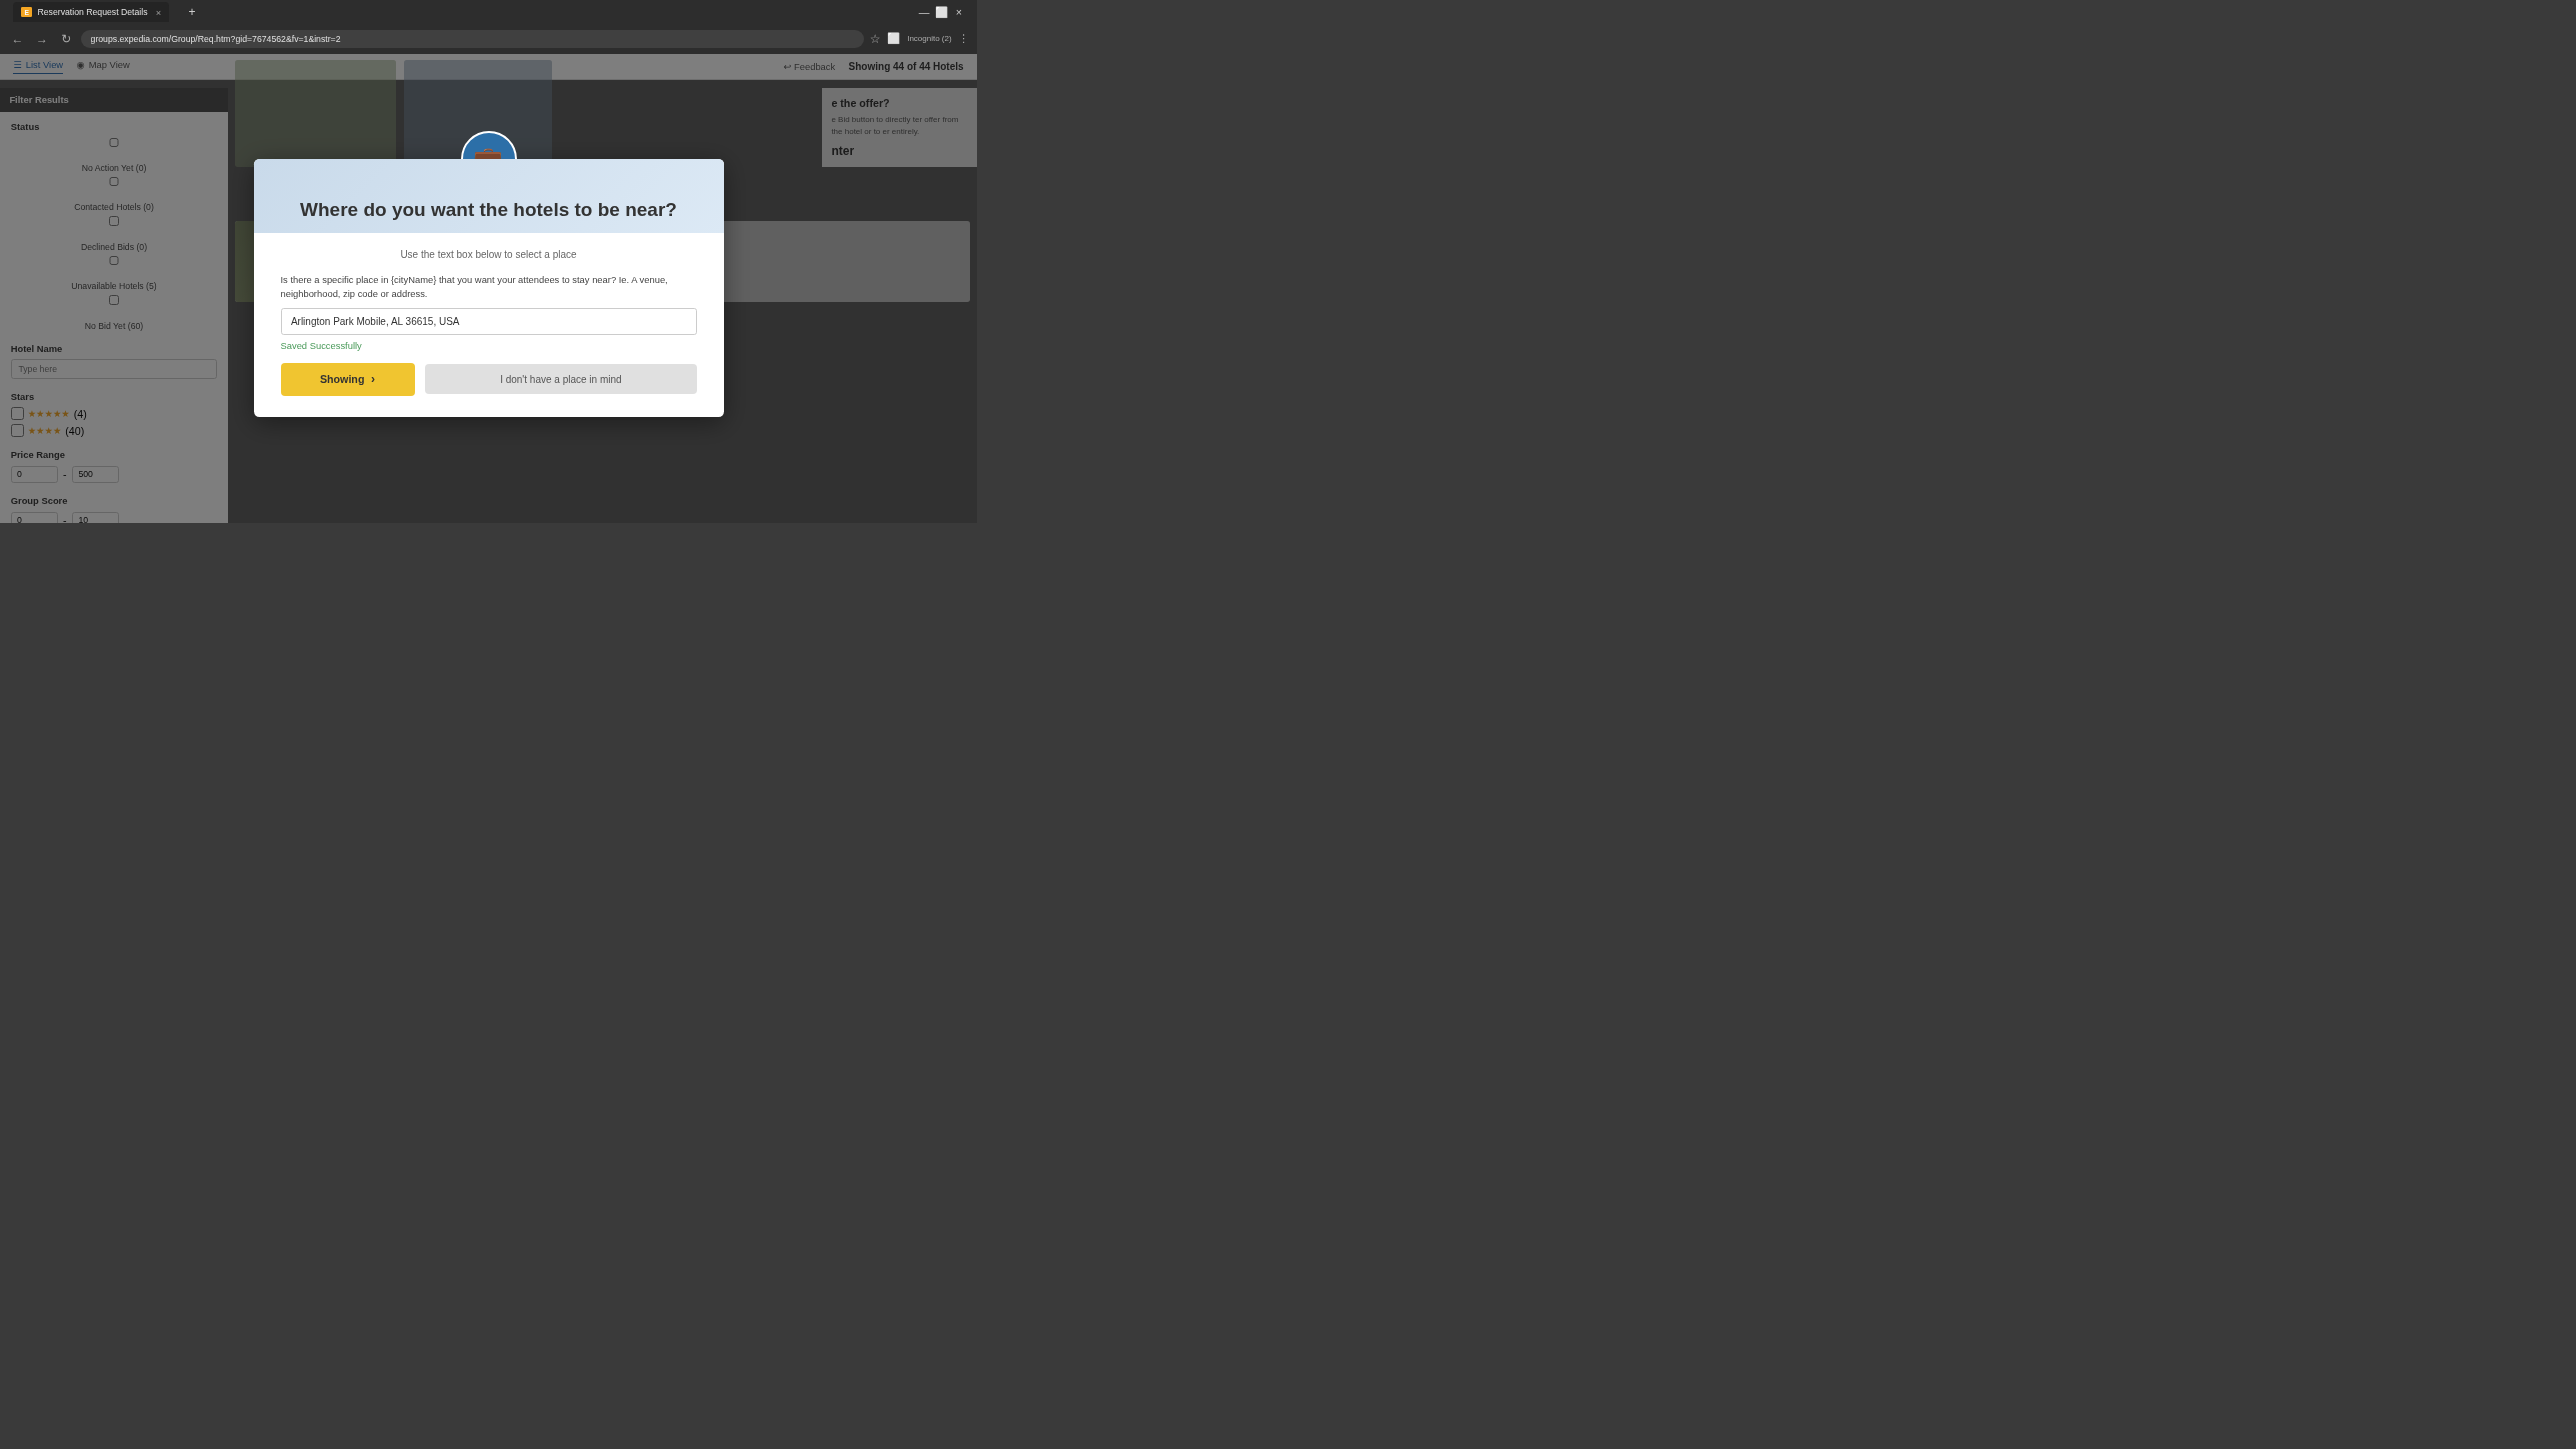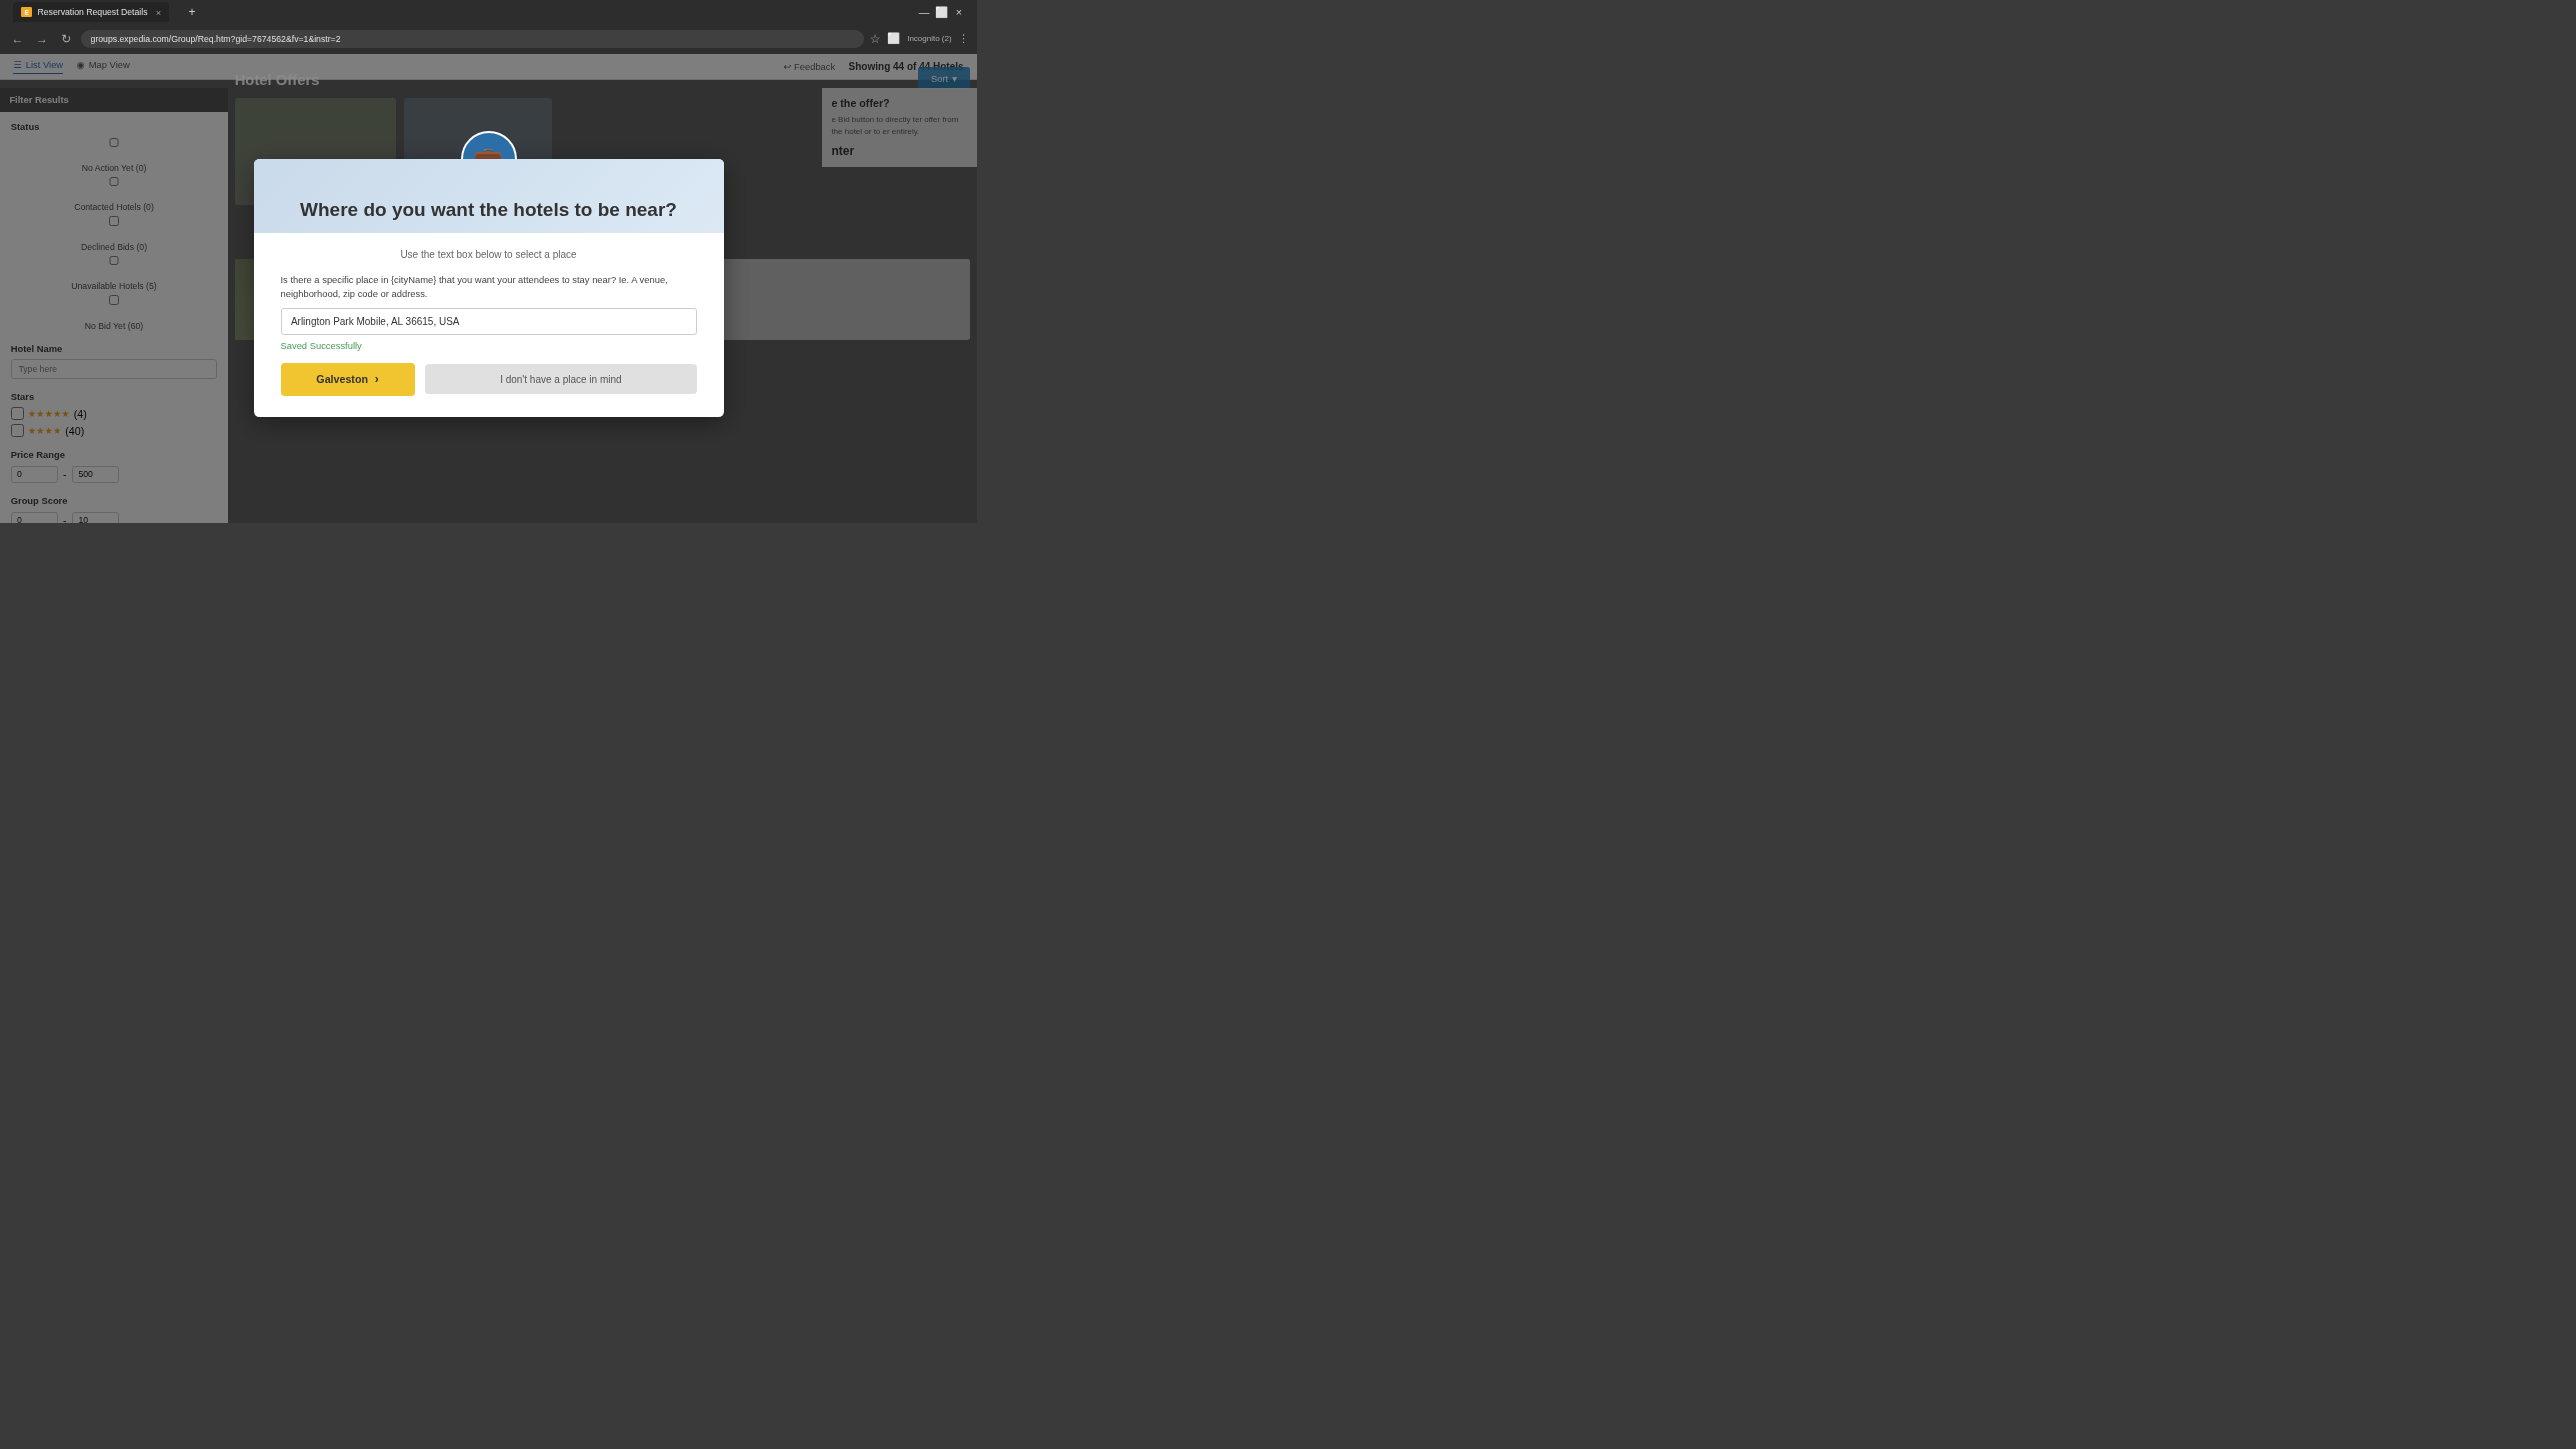--- a/index.html
+++ b/index.html
@@ -574,29 +574,20 @@
     <div class="filter-section">
       <div class="section-title">Amenities</div>
       <div class="checkbox-item">
         <input type="checkbox" style="">
         <span>Free Breakfast</span>
       </div>
     </div>
   </div>
 
   <div class="main-content">
-    <div style="display:flex; justify-content:space-between; align-items:center; margin-top:5.4px;">
-      <h1 class="hotel-offers-title">Hotel Offers</h1>
-      <div class="sort-bar">
-        <button class="sort-btn">
-          <span>Sort</span>
-          <span>▾</span>
-        </button>
-      </div>
-    </div>
 
     <div style="display:flex; gap:8px; margin-bottom:6.7px; opacity:0.6;">
       <div style="width:161px; height:107px; background:#8a9a7a; border-radius:2.7px;"></div>
       <div style="width:148px; height:107px; background:#778899; border-radius:2.7px;"></div>
     </div>
 
     <div style="margin-top:54px;">
       <div class="hotel-card">
         <div class="hotel-card-img" style="background:linear-gradient(135deg,#8a9a6a,#aabb80);"></div>
         <div class="hotel-card-info">
@@ -629,21 +620,21 @@
         <div class="modal-subtitle">Use the text box below to select a place</div>
 
         <div class="modal-question">Is there a specific place in {cityName} that you want your attendees to stay near? Ie. A venue, neighborhood, zip code or address.</div>
 
         <input class="modal-input" type="text" value="Arlington Park Mobile, AL 36615, USA" style="">
 
         <div class="saved-success">Saved Successfully</div>
 
         <div class="modal-actions">
           <button class="btn-continue">
-            <span>Galveston</span>
+            <span>Showing</span>
             <span class="chevron-right">›</span>
           </button>
           <button class="btn-no-place">
             <span>I don't have a place in mind</span>
           </button>
         </div>
       </div>
     </div>
   </div>
 

